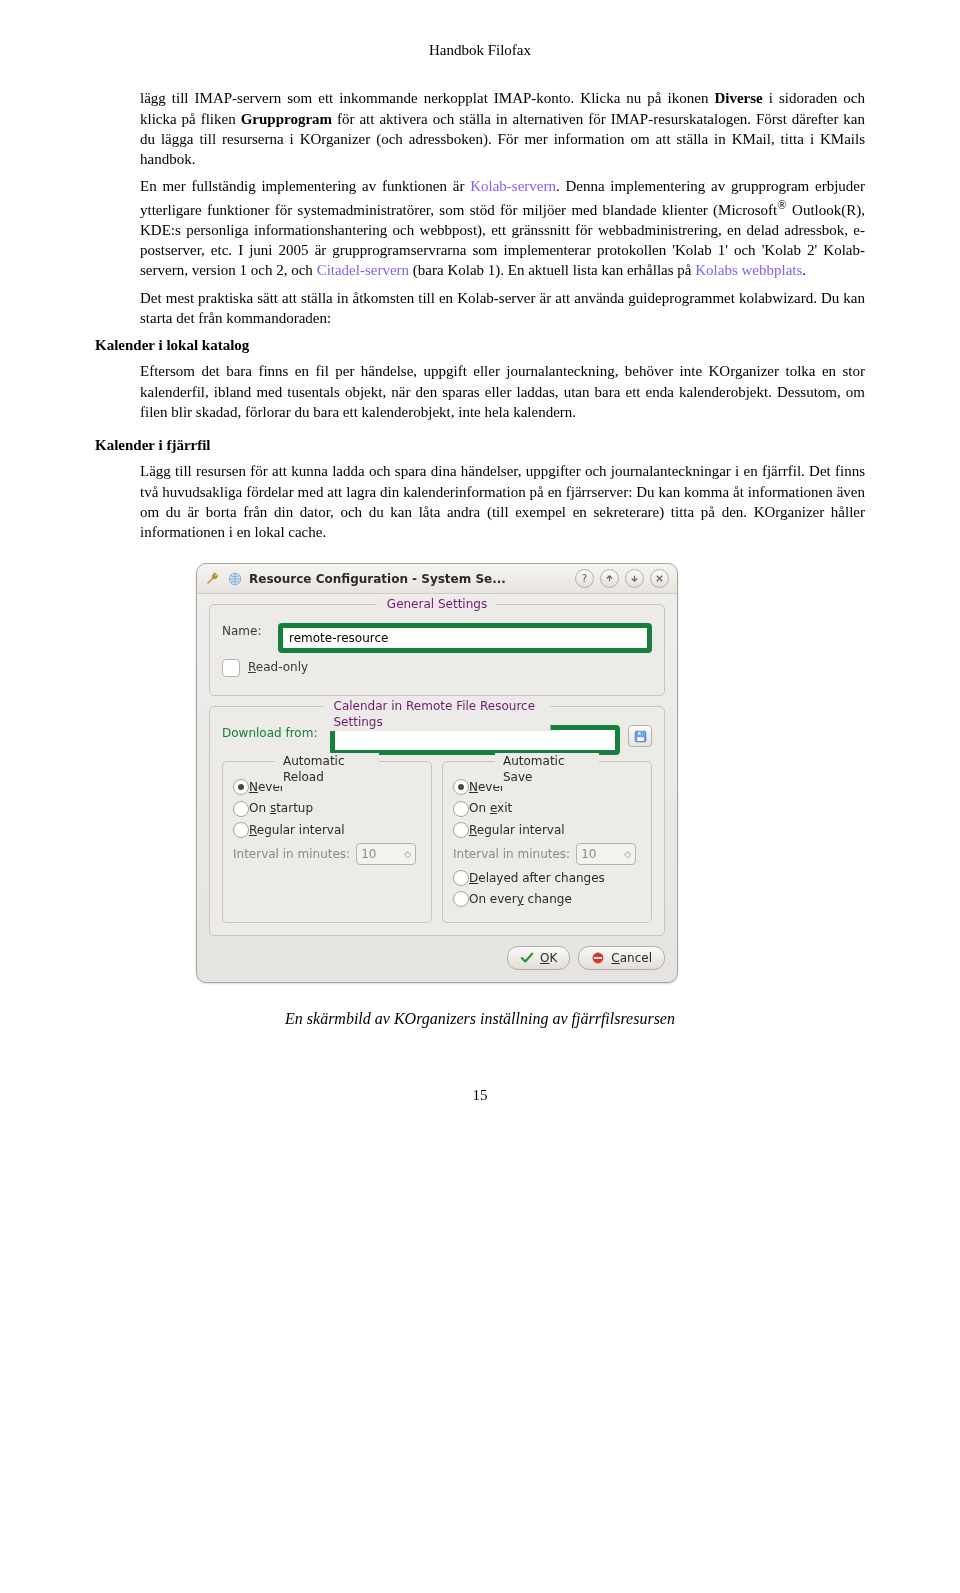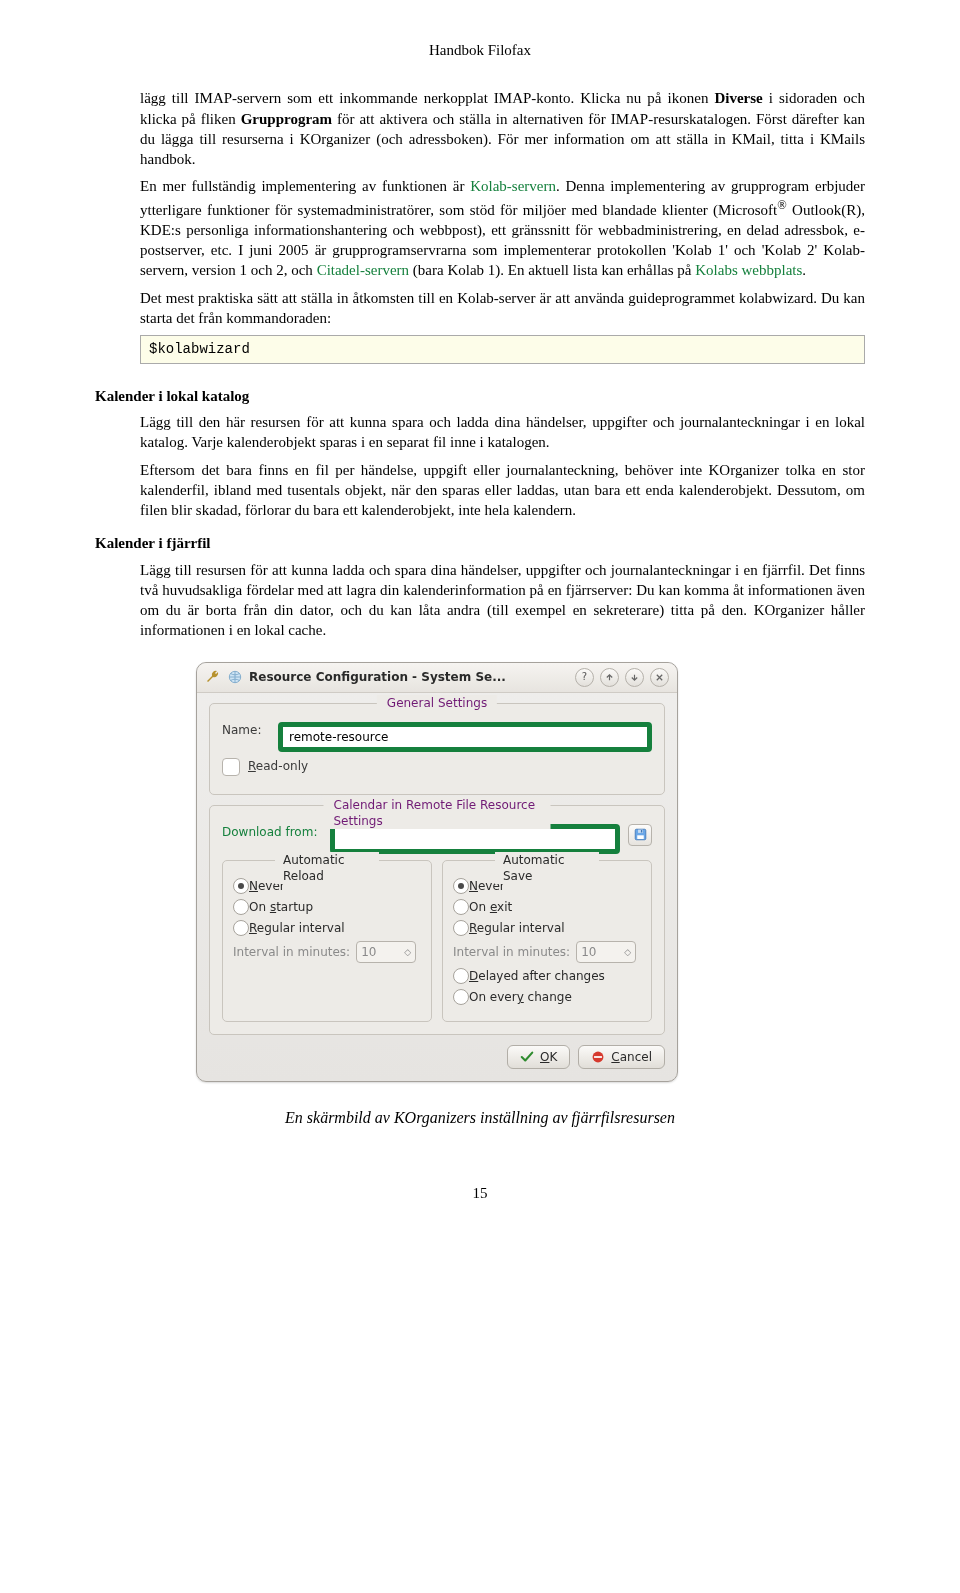--- a/index.html
+++ b/index.html
@@ -22,21 +22,21 @@
     margin-top: 20px;
   }
   .content { }
   .para {
     margin: 0 0 7px 0;
     text-align: justify;
   }
   .indented {
     margin-left: 45px;
   }
-  a.link { color: #15803d; text-decoration: none; }
+  a.link { color: #8b5cf6; text-decoration: none; }
   .cmdbox {
     margin-left: 45px;
     border: 1px solid #aaa;
     background: #fdfde9;
     font-family: "Courier New", monospace;
     font-size: 14px;
     padding: 4px 8px;
     margin-top: 4px;
     margin-bottom: 22px;
   }
@@ -145,21 +145,21 @@
   .spin-row { display: flex; align-items: center; gap: 6px; margin: 5px 0; }
   .spin {
     display: inline-flex; align-items: center;
     border: 1px solid #b7b3ac; border-radius: 4px; background: #f4f2ee;
     height: 20px; width: 50px; padding: 0 4px; justify-content: space-between;
     color: #8a8a8a;
   }
   .spin .arrow { font-size: 9px; line-height: 8px; color: #888; }
   .dlg-buttons { display: flex; justify-content: flex-end; gap: 8px; margin-top: 6px; }
   .btn {
-    border: 1px solid #b2aea7; border-radius: 6px;
+    border: 1px solid #b2aea7; border-radius: 11px;
     background: linear-gradient(#fbfaf8,#e1ded8);
     padding: 3px 12px;
     display: inline-flex; align-items: center; gap: 6px;
     font-size: 12px;
   }
   .btn-ico { width: 14px; height: 14px; display: inline-flex; align-items: center; justify-content: center; }
   .ok-ico { color: #2e8b2e; }
   .cancel-ico svg { width:14px; height:14px; }
   .caption {
     text-align: center;
@@ -185,24 +185,22 @@
     <p class="para indented">
       <span>lägg till IMAP-servern som ett inkommande nerkopplat IMAP-konto. Klicka nu på ikonen </span><b>Diverse</b><span> i sidoraden och klicka på fliken </span><b>Grupprogram</b><span> för att aktivera och ställa in alternativen för IMAP-resurskatalogen. Först därefter kan du lägga till resurserna i KOrganizer (och adressboken). För mer information om att ställa in KMail, titta i KMails handbok.</span>
     </p>
 
     <p class="para indented">
       <span>En mer fullständig implementering av funktionen är </span><a href="#" class="link">Kolab-servern</a><span>. Denna implementering av grupprogram erbjuder ytterligare funktioner för systemadministratörer, som stöd för miljöer med blandade klienter (Microsoft</span><sup>®</sup><span> Outlook(R), KDE:s personliga informationshantering och webbpost), ett gränssnitt för webbadministrering, en delad adressbok, e-postserver, etc. I juni 2005 är grupprogramservrarna som implementerar protokollen 'Kolab 1' och 'Kolab 2' Kolab-servern, version 1 och 2, och </span><a href="#" class="link">Citadel-servern</a><span> (bara Kolab 1). En aktuell lista kan erhållas på </span><a href="#" class="link">Kolabs webbplats</a><span>.</span>
     </p>
 
     <p class="para indented">Det mest praktiska sätt att ställa in åtkomsten till en Kolab-server är att använda guideprogrammet kolabwizard. Du kan starta det från kommandoraden:</p>
 
-    <div class="cmdbox">$kolabwizard</div>
 
     <p class="section-heading">Kalender i lokal katalog</p>
-    <p class="para indented">Lägg till den här resursen för att kunna spara och ladda dina händelser, uppgifter och journalanteckningar i en lokal katalog. Varje kalenderobjekt sparas i en separat fil inne i katalogen.</p>
     <p class="para indented">Eftersom det bara finns en fil per händelse, uppgift eller journalanteckning, behöver inte KOrganizer tolka en stor kalenderfil, ibland med tusentals objekt, när den sparas eller laddas, utan bara ett enda kalenderobjekt. Dessutom, om filen blir skadad, förlorar du bara ett kalenderobjekt, inte hela kalendern.</p>
 
     <div class="spacer-sm"></div>
 
     <p class="section-heading">Kalender i fjärrfil</p>
     <p class="para indented">Lägg till resursen för att kunna ladda och spara dina händelser, uppgifter och journalanteckningar i en fjärrfil. Det finns två huvudsakliga fördelar med att lagra din kalenderinformation på en fjärrserver: Du kan komma åt informationen även om du är borta från din dator, och du kan låta andra (till exempel en sekreterare) titta på den. KOrganizer håller informationen i en lokal cache.</p>
 
     <div class="figure">
       <div class="dlg">
         <div class="dlg-titlebar">

